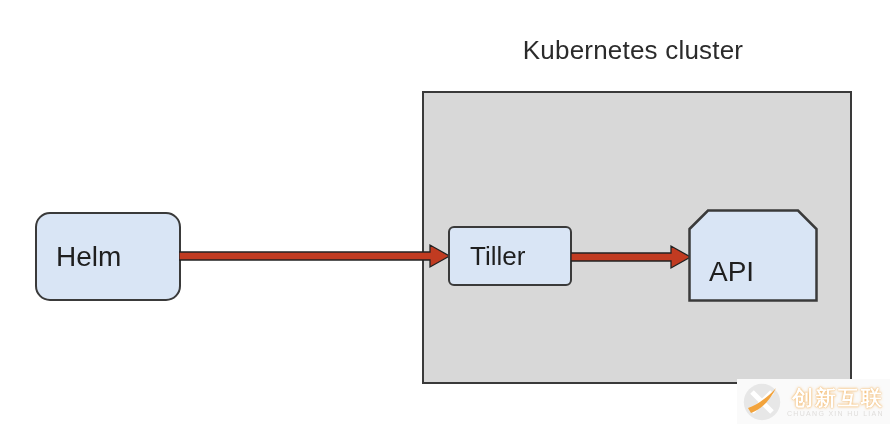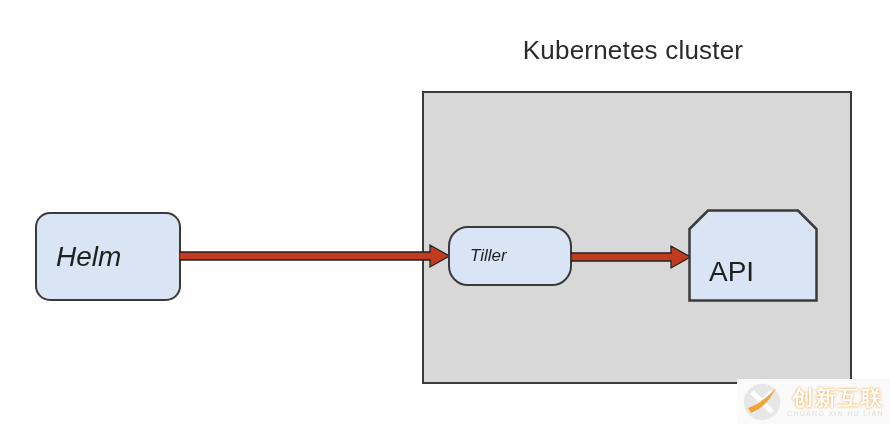--- a/index.html
+++ b/index.html
@@ -14,24 +14,24 @@
     position: absolute; left: 400px; top: 35px; width: 466px;
     text-align: center; font-size: 26px; color: #2b2b2b; letter-spacing: .2px;
   }
   .cluster-box {
     position: absolute; left: 422px; top: 91px; width: 426px; height: 289px;
     background: #d8d8d8; border: 2px solid #3a3a3a;
   }
 
   .node {
     position: absolute; background: #d9e5f5; border: 2.5px solid #3a3a3a;
-    display: flex; align-items: center; color: #1f1f1f; box-sizing: border-box; font-style: italic;
+    display: flex; align-items: center; color: #1f1f1f; box-sizing: border-box;
   }
   .node-helm   { left: 35px;  top: 212px; width: 146px; height: 89px; border-radius: 15px; font-size: 28px; padding-left: 19px; }
-  .node-tiller { left: 448px; top: 226px; width: 124px; height: 60px; border-radius: 20px; font-size: 17px; padding-left: 20px; }
+  .node-tiller { left: 448px; top: 226px; width: 124px; height: 60px; border-radius: 6px; font-size: 26px; padding-left: 20px; }
 
   .node-api { position: absolute; left: 688px; top: 209px; width: 130px; height: 93px; }
   .node-api svg { position: absolute; left: 0; top: 0; display: block; }
   .node-api .label {
     position: absolute; left: 21px; top: 0; height: 100%;
     display: flex; align-items: center; font-size: 28px; color: #1f1f1f; margin-top: 16px;
   }
 
   .arrow { position: absolute; }
   .arrow svg { display: block; }

